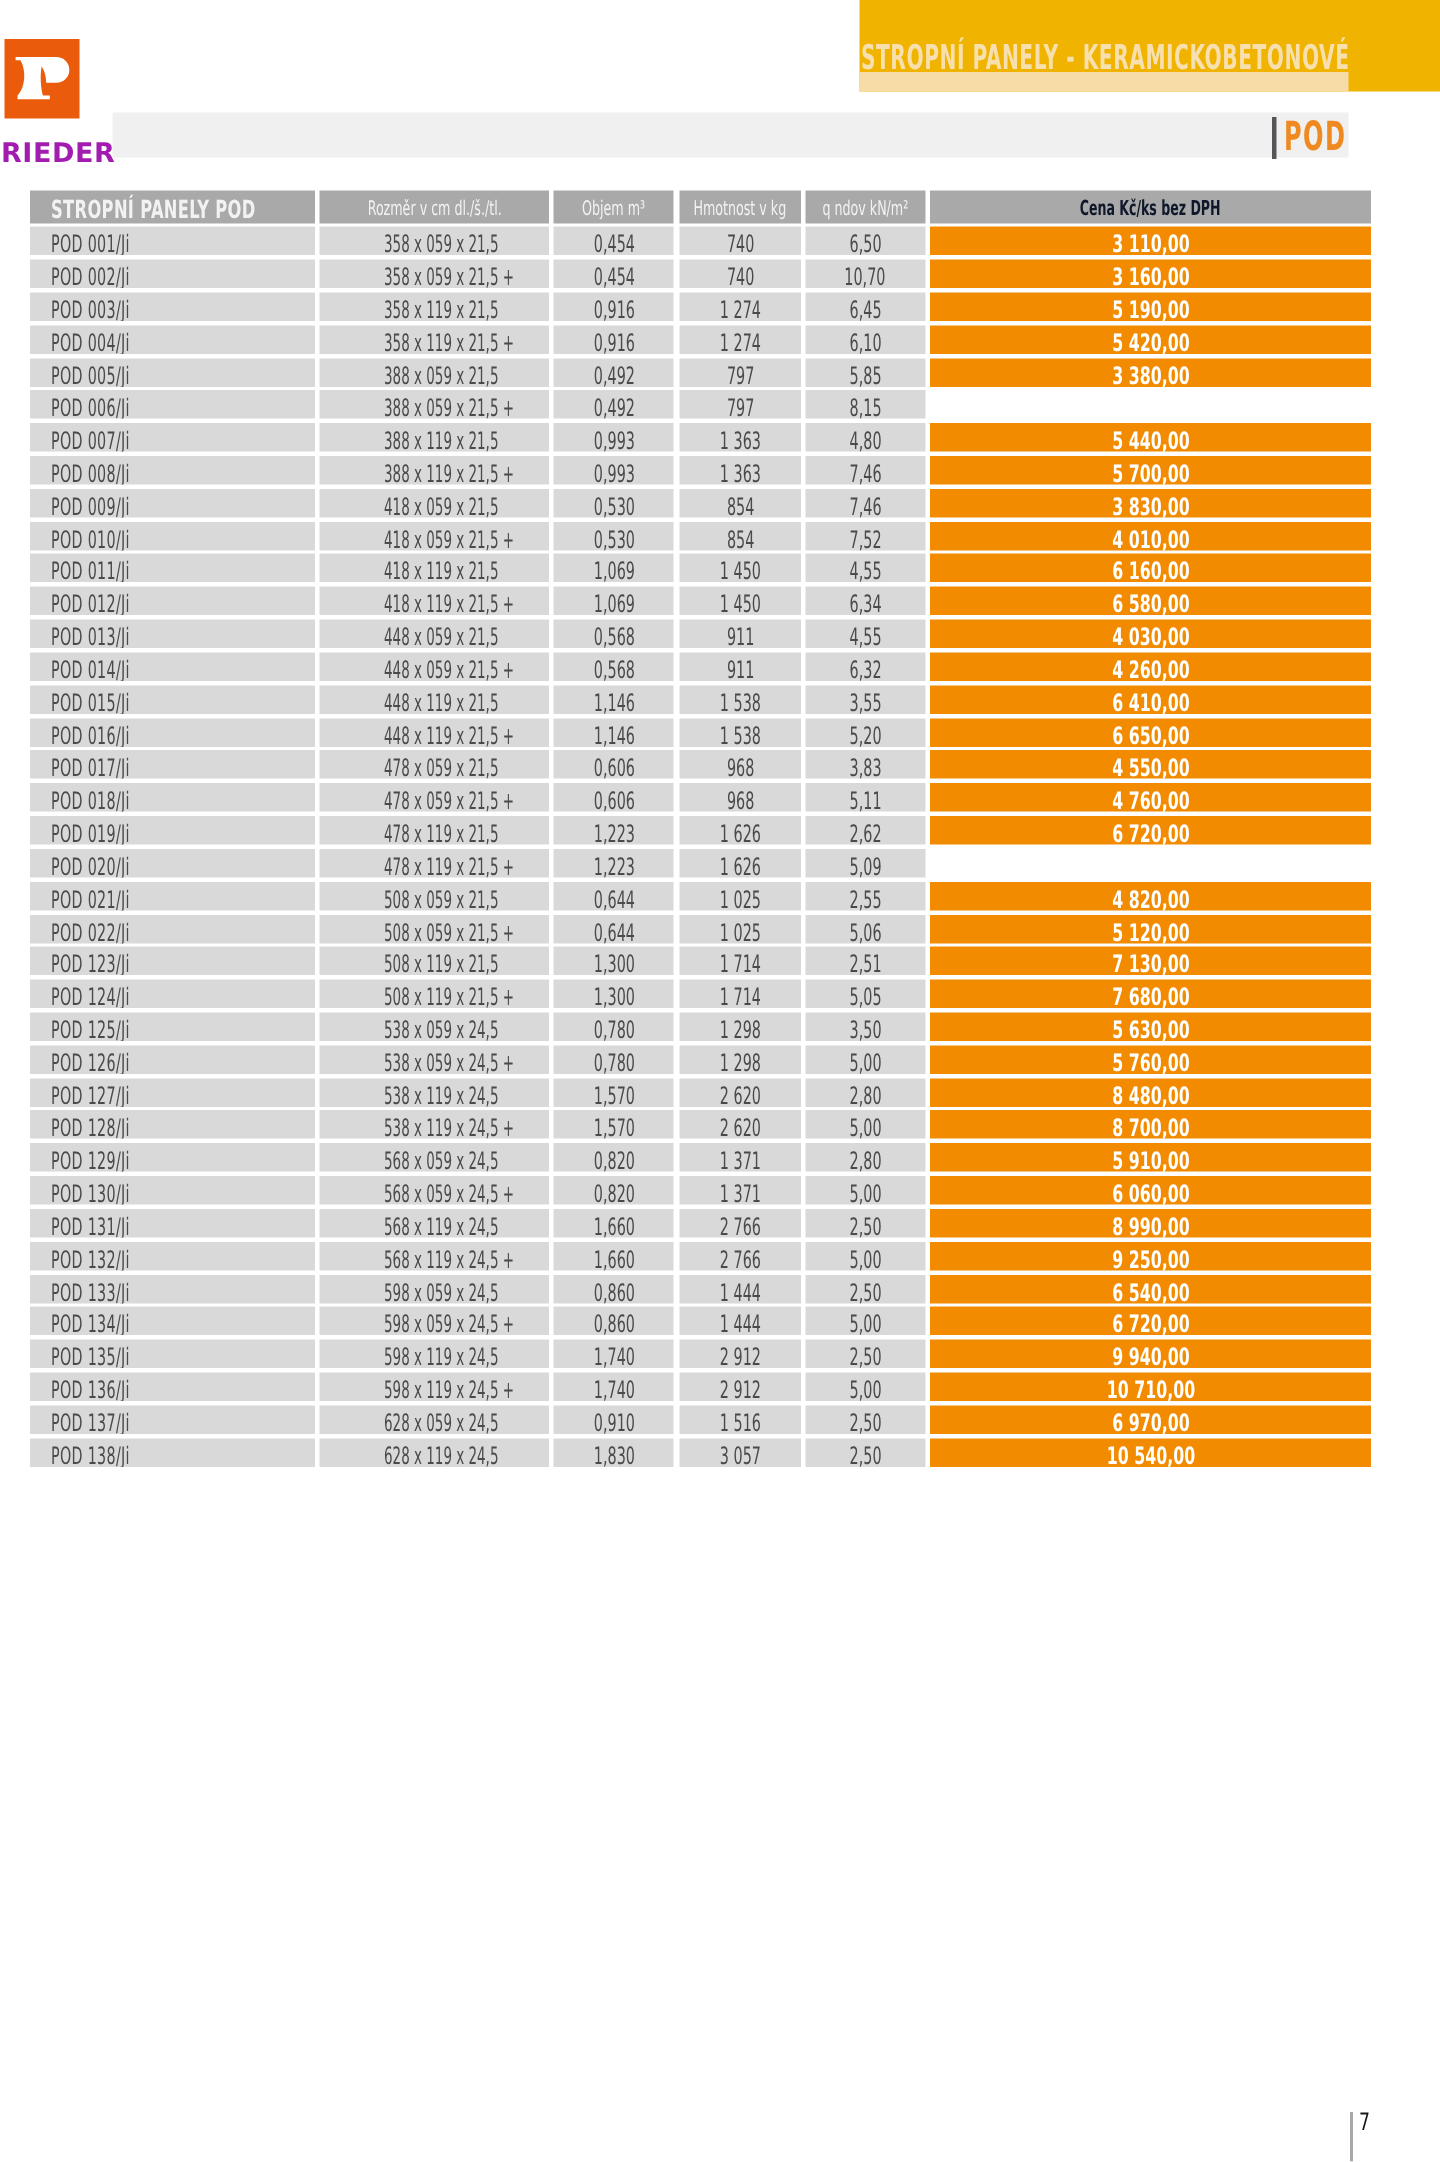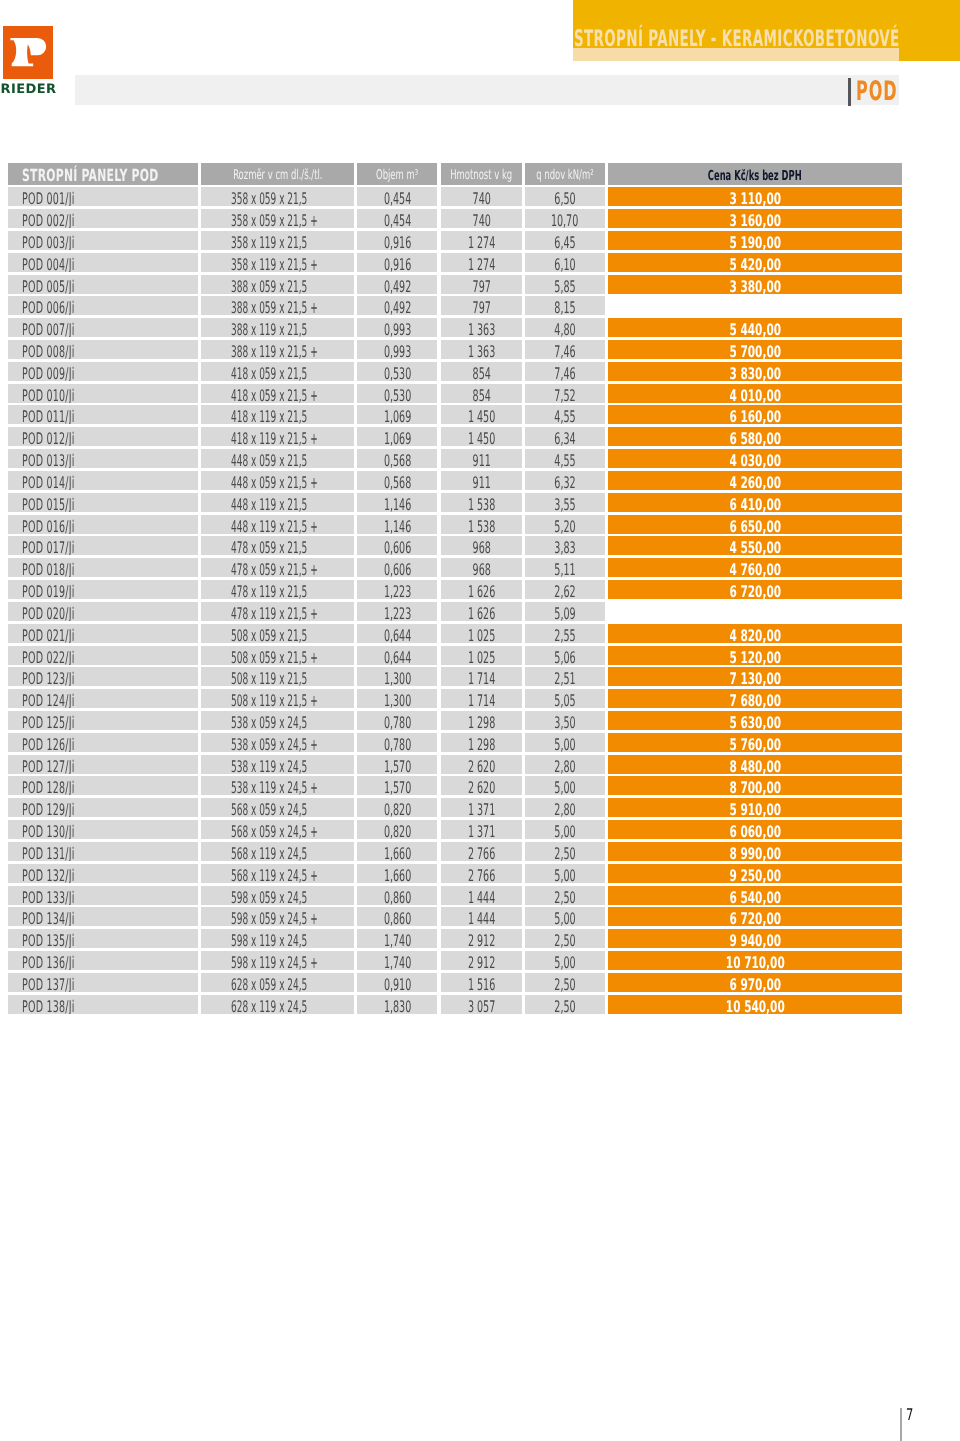--- a/index.html
+++ b/index.html
@@ -12,40 +12,40 @@
   .banner-dark{position:absolute;left:572.5px;top:0;width:387.5px;height:61px;background:#f0b400;}
   .banner-light{position:absolute;left:572.5px;top:47.9px;width:326.1px;height:13.3px;background:#f7dca8;}
   .banner-title{position:absolute;left:574.2px;top:27.8px;height:22px;
       font-family:"DejaVu Sans",sans-serif;font-stretch:condensed;font-weight:bold;
       font-size:22.8px;line-height:22px;color:#f8dfae;white-space:nowrap;letter-spacing:0.52px;
       transform:scaleX(0.657);transform-origin:0 0;}
 
   
   .logo-box{position:absolute;left:2.6px;top:26.0px;width:50.2px;height:52.6px;background:#ea5b0c;}
   .logo-glyph{position:absolute;left:0;top:0;width:60px;height:90px;}
-  .brand-name{position:absolute;left:0.6px;top:84px;font-family:"DejaVu Sans",sans-serif;
-      font-weight:bold;font-size:13px;line-height:11px;letter-spacing:0.4px;color:#14532d;
+  .brand-name{position:absolute;left:0.6px;top:97px;font-family:"DejaVu Sans",sans-serif;
+      font-weight:bold;font-size:18px;line-height:11px;letter-spacing:0.4px;color:#a21caf;
       white-space:nowrap;}
 
   
   .strip{position:absolute;left:75px;top:74.7px;width:823.6px;height:30.7px;background:#f0f0f0;}
   .strip-rule{position:absolute;left:848.1px;top:78.4px;width:3.1px;height:27.4px;background:#55565a;}
   .strip-label{position:absolute;left:856.3px;top:77.8px;height:28px;
       font-family:"DejaVu Sans",sans-serif;font-stretch:condensed;font-weight:bold;
       font-size:26.85px;line-height:28px;color:#ef8a22;white-space:nowrap;letter-spacing:1.4px;
       transform:scaleX(0.665);transform-origin:0 0;}
 
   
   .tbl{position:absolute;left:0px;top:127.2px;width:898px;}
-  .trow{position:absolute;left:4px;width:797px;height:19px;margin-top:36px;}
+  .trow{position:absolute;left:16px;width:797px;height:19px;}
   .cell{position:absolute;top:0;height:19px;display:flex;align-items:center;
         background:#d9d9d9;color:#4a4a4a;font-stretch:condensed;overflow:hidden;}
   .cell span{display:inline-block;white-space:nowrap;transform-origin:center center;}
   .c0{left:4px;width:190px;justify-content:flex-start;padding-left:13.9px;box-sizing:border-box;}
-  .c1{left:197px;width:153.2px;justify-content:flex-start;padding-left:30px;box-sizing:border-box;}
+  .c1{left:197px;width:153.2px;justify-content:flex-start;padding-left:43px;box-sizing:border-box;}
   .c2{left:353.4px;width:80.1px;justify-content:center;}
   .c3{left:436.5px;width:81.5px;justify-content:center;}
   .c4{left:521px;width:80px;justify-content:center;}
   .c5{left:604px;width:294px;justify-content:center;background:#f28b00;color:#ffffff;font-weight:bold;}
   .c0 span,.c1 span,.c2 span,.c3 span,.c4 span{font-size:16px;transform:translateY(2.1px) scaleX(0.665);}
   .c0 span{transform-origin:0 center;transform:translateY(2.1px) scaleX(0.662);letter-spacing:0.32px;}
   .c1 span{transform-origin:0 center;transform:translateY(2.1px) scaleX(0.624);}
   .c5 span{font-size:16px;transform:translateY(2.1px) scaleX(0.731);}
 
   .thead{top:0;height:21.8px;}

